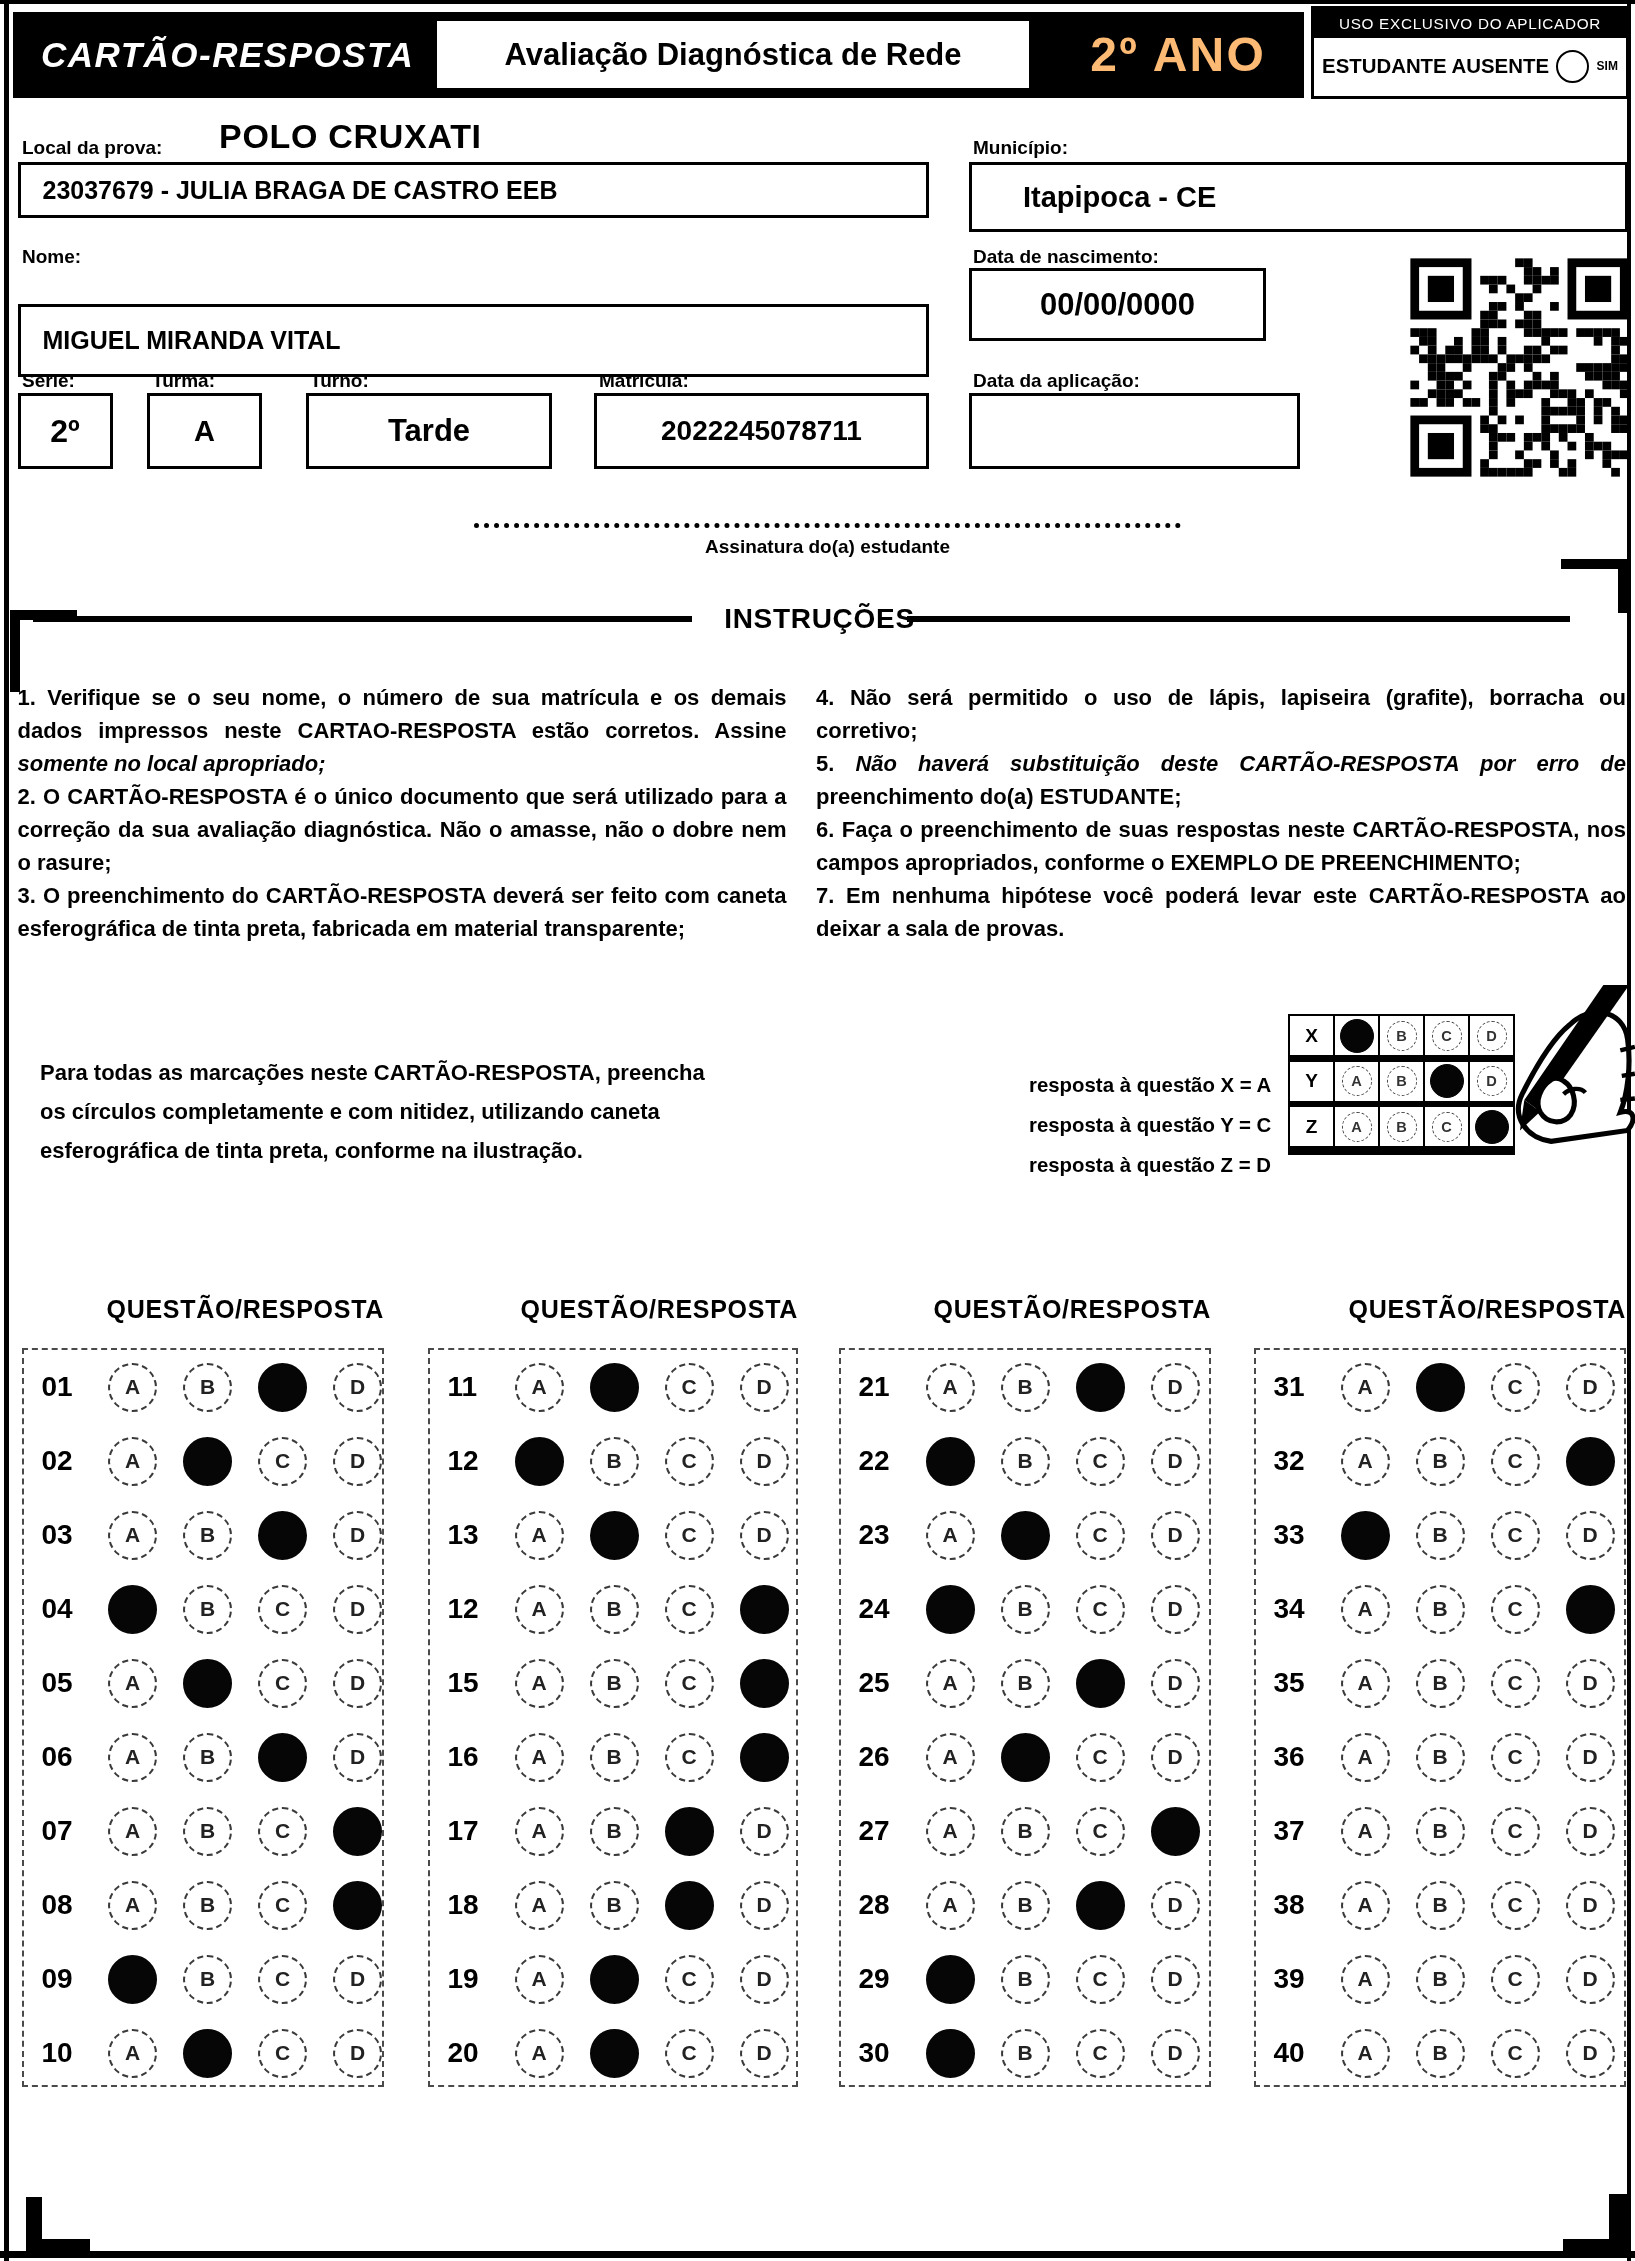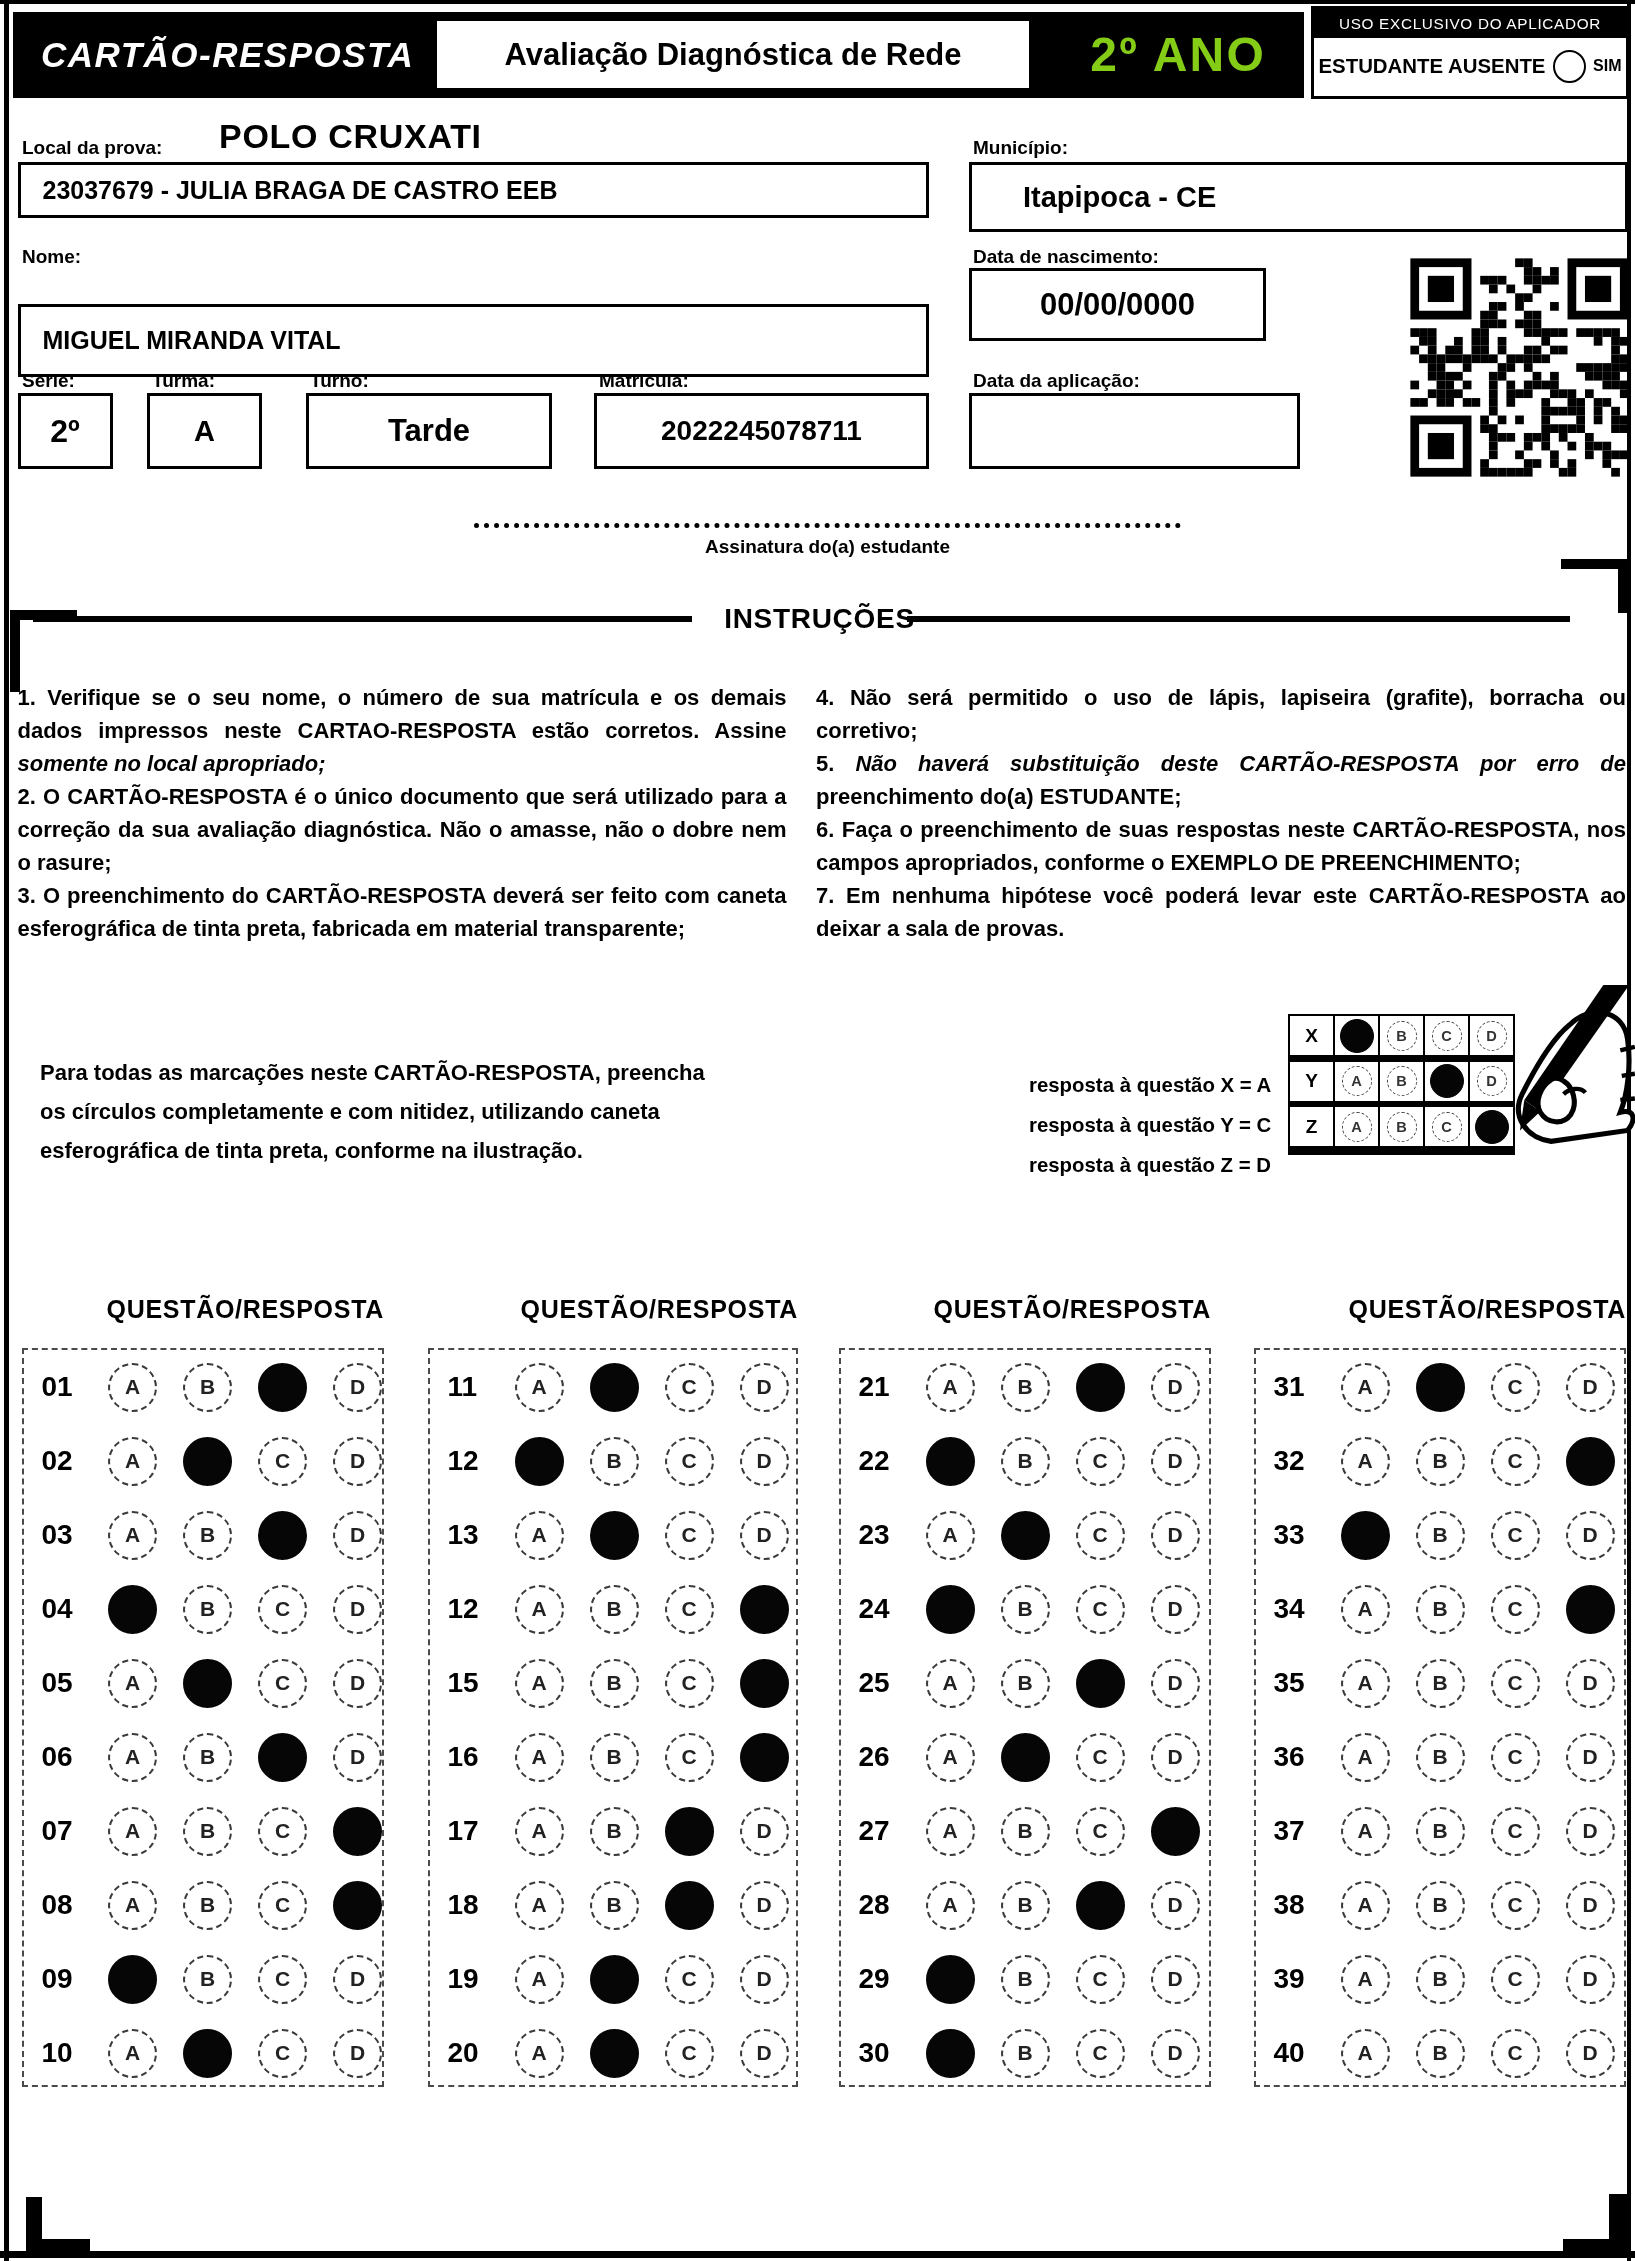--- a/index.html
+++ b/index.html
@@ -6,30 +6,30 @@
   .page{position:relative;width:1635px;height:2261px;background:#fff;
         font-family:"Liberation Sans",sans-serif;color:#000;overflow:hidden;}
   .abs{position:absolute;}
   .bar{position:absolute;background:#000;}
   
   .header-bar{position:absolute;left:13px;top:11.7px;width:1291px;height:86px;background:#000;}
   .header-title{position:absolute;left:28px;top:0;height:86px;line-height:86px;color:#fff;
                 font-size:35px;font-weight:800;letter-spacing:1.5px;font-style:italic;}
   .header-subbox{position:absolute;left:424px;top:9.5px;width:592px;height:67px;background:#fff;
                  text-align:center;line-height:67px;font-size:31px;font-weight:800;}
-  .header-grade{position:absolute;right:38px;top:0;height:100px;line-height:86px;color:#84cc16;
+  .header-grade{position:absolute;right:38px;top:0;height:100px;line-height:86px;color:#fdba74;
                 font-size:48px;font-weight:800;letter-spacing:2.2px;}
   .aplicador{position:absolute;left:1311px;top:5.8px;width:318px;height:93px;border:3.6px solid #000;
              background:#fff;box-sizing:border-box;}
   .aplicador-strip{height:29px;background:#000;color:#fff;text-align:center;line-height:29px;
                    font-size:15.3px;font-weight:400;letter-spacing:0.7px;}
   .aplicador-row{height:57px;display:flex;align-items:center;justify-content:center;gap:7.3px;
                  font-size:20.4px;font-weight:800;}
   .absent-circle{width:29px;height:29px;border:2.9px solid #000;border-radius:50%;background:#fff;}
-  .sim{font-size:16px;font-weight:800;}
+  .sim{font-size:12px;font-weight:800;}
   
   .lbl{position:absolute;font-size:19px;font-weight:800;}
   .bigval{position:absolute;font-size:34px;font-weight:800;letter-spacing:0.7px;}
   .fbox{position:absolute;border:3.6px solid #000;box-sizing:border-box;background:#fff;
         display:flex;align-items:center;}
   .fbox.padl{padding-left:22px;font-size:25px;font-weight:800;}
   .fbox.center{justify-content:center;font-weight:800;}
   
   .sig-line{position:absolute;left:474px;top:523px;width:707px;border-top:5.1px dotted #000;}
   .sig-label{position:absolute;left:474px;top:536px;width:707px;text-align:center;

